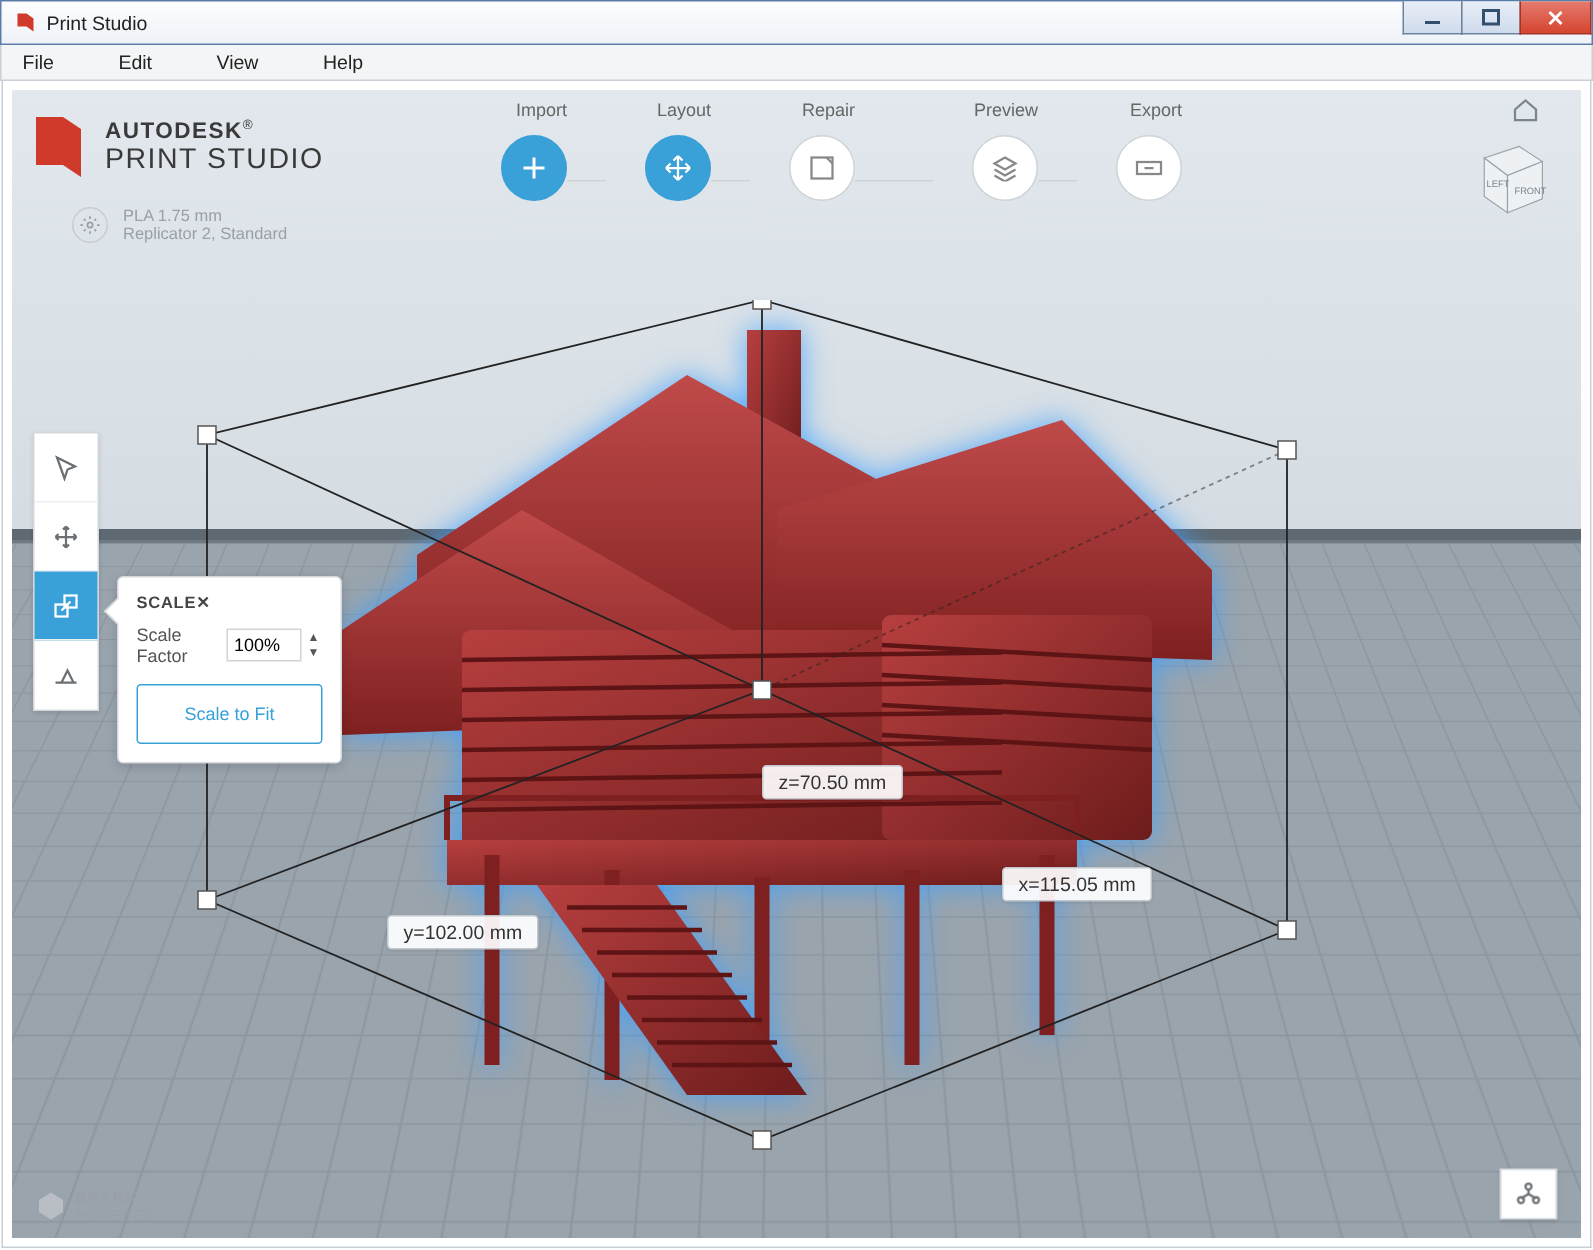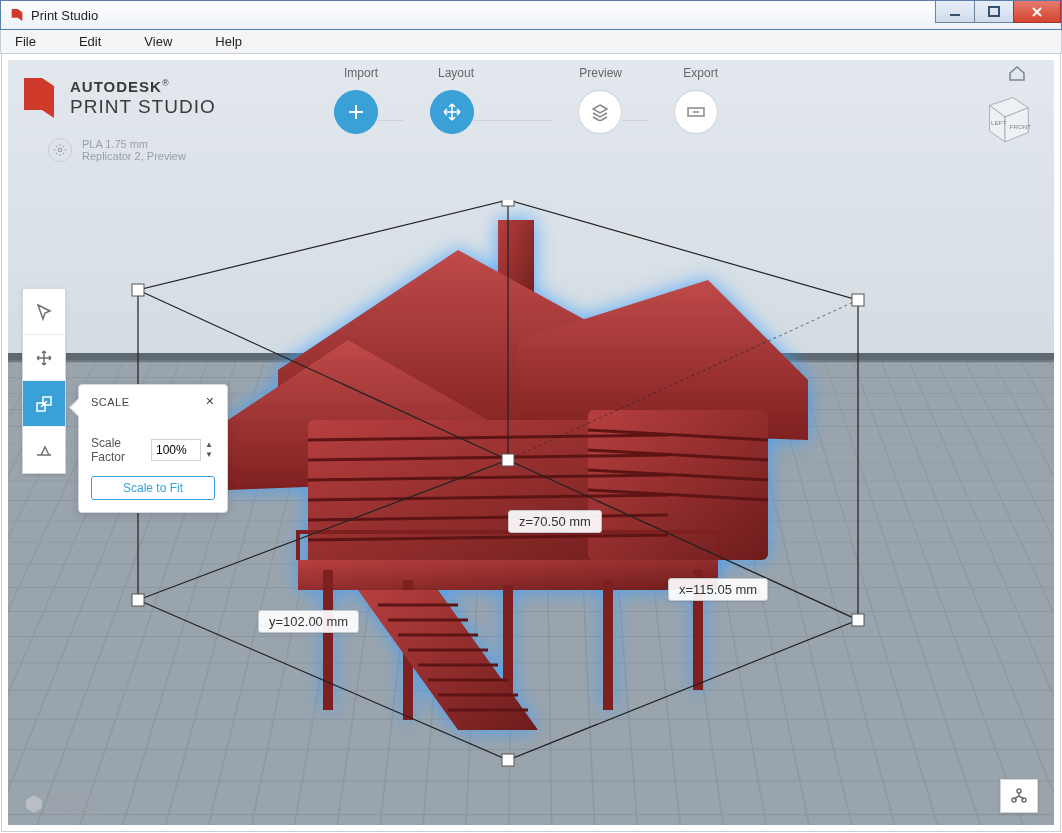--- a/index.html
+++ b/index.html
@@ -58,26 +58,26 @@
 
 
 .ltool { position: absolute; left: 14px; top: 228px; width: 44px; background: #fff; border: 1px solid #d4d8dc; box-shadow: 0 1px 3px rgba(0,0,0,.12); }
 .ltool-btn { height: 46px; display: flex; align-items: center; justify-content: center; color: #6b7075; border-bottom: 1px solid #eceef0; position: relative; }
 .ltool-btn:last-child { border-bottom: none; }
 .ltool-btn.active { background: #39a0d8; color: #fff; }
 
 
 .flyout { position: absolute; left: 70px; top: 324px; width: 150px; background: #fff; border: 1px solid #d4d8dc; border-radius: 4px; box-shadow: 0 2px 8px rgba(0,0,0,.15); padding: 10px 12px 12px; }
 .flyout::before { content:""; position:absolute; left:-7px; top:16px; width:12px; height:12px; background:#fff; border-left:1px solid #d4d8dc; border-bottom:1px solid #d4d8dc; transform: rotate(45deg); }
-.flyout-head { display:flex; justify-content: space-between; align-items:center; font-size:11px; font-weight:400; letter-spacing:.5px; color:#444; margin-bottom:28px; }
+.flyout-head { display:flex; align-items:center; font-size:11px; font-weight:700; letter-spacing:.5px; color:#444; margin-bottom:8px; }
 .flyout-row { display:flex; align-items:center; justify-content: space-between; font-size:12px; color:#555; margin-bottom: 12px; }
 .flyout-row input { width: 50px; height:22px; border:1px solid #cfd3d7; font-size:12px; padding: 0 4px; }
 .spin { display:flex; flex-direction:column; margin-left:2px; }
 .spin div { width:12px; height:10px; display:flex; align-items:center; justify-content:center; font-size:8px; color:#555; cursor:default; }
-.fit-btn { width:100%; height:24px; border:1px solid #39a0d8; background:#fff; color:#39a0d8; font-size:12px; border-radius:3px; }
+.fit-btn { width:100%; height:40px; border:1px solid #39a0d8; background:#fff; color:#39a0d8; font-size:12px; border-radius:3px; }
 
 
 .spark { position:absolute; left:16px; bottom:10px; font-size:11px; color:#9aa0a6; letter-spacing:1px; display:flex; align-items:center; gap:6px; }
 
 
 .br-btn { position:absolute; right:16px; bottom:12px; width:38px; height:34px; background:#fff; border:1px solid #d4d8dc; box-shadow:0 1px 3px rgba(0,0,0,.12); display:flex; align-items:center; justify-content:center; color:#6b7075; }
 </style>
 </head>
 <body>
 
@@ -222,21 +222,21 @@
     <div class="meta">
       <div class="meta-row" style="margin-left:26px">
         <div class="meta-icon">
             <svg width="14" height="14" viewBox="0 0 24 24" fill="none" stroke="currentColor" stroke-width="2">
               <circle cx="12" cy="12" r="3"></circle>
               <path d="M12 2v3M12 19v3M4 12H1M23 12h-3M5 5l2 2M17 17l2 2M5 19l2-2M17 7l2-2"></path>
             </svg>
           </div>
         <div>
           <div>PLA 1.75 mm</div>
-          <div>Replicator 2, Preview</div>
+          <div>Replicator 2, Standard</div>
         </div>
       </div>
     </div>
 
     <div class="steps">
       <div class="step filled">
         <div class="step-label">Import</div>
         <div class="step-circle">
             <svg width="20" height="20">
               <path d="M10 3v14M3 10h14" stroke="currentColor" stroke-width="2"></path>
@@ -246,20 +246,29 @@
       <div class="connector"></div>
       <div class="step active">
         <div class="step-label">Layout</div>
         <div class="step-circle">
             <svg width="20" height="20">
               <path d="M10 2v16M2 10h16M10 2l-3 3M10 2l3 3M10 18l-3-3M10 18l3-3M2 10l3-3M2 10l3 3M18 10l-3-3M18 10l-3 3" stroke="currentColor" stroke-width="1.5" fill="none"></path>
             </svg>
           </div>
       </div>
       <div class="connector"></div>
+      <div class="step">
+        <div class="step-label">Repair</div>
+        <div class="step-circle">
+            <svg width="18" height="18" fill="none" stroke="currentColor" stroke-width="1.5">
+              <rect x="2" y="2" width="14" height="14"></rect>
+              <path d="M12 2l4 4"></path>
+            </svg>
+          </div>
+      </div>
       <div class="connector"></div>
       <div class="connector"></div>
       <div class="step">
         <div class="step-label">Preview</div>
         <div class="step-circle">
             <svg width="18" height="18" fill="none" stroke="currentColor" stroke-width="1.5">
               <path d="M9 2l7 4-7 4-7-4zM2 10l7 4 7-4M2 14l7 4 7-4"></path>
             </svg>
           </div>
       </div>

